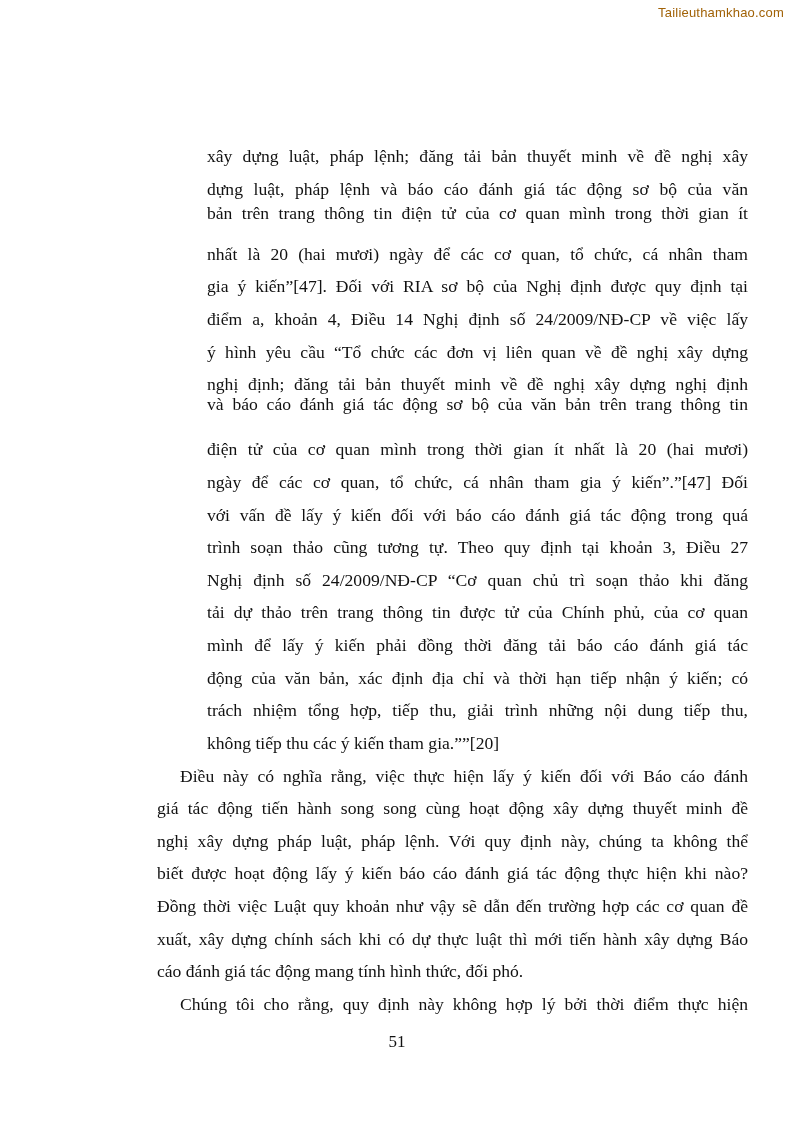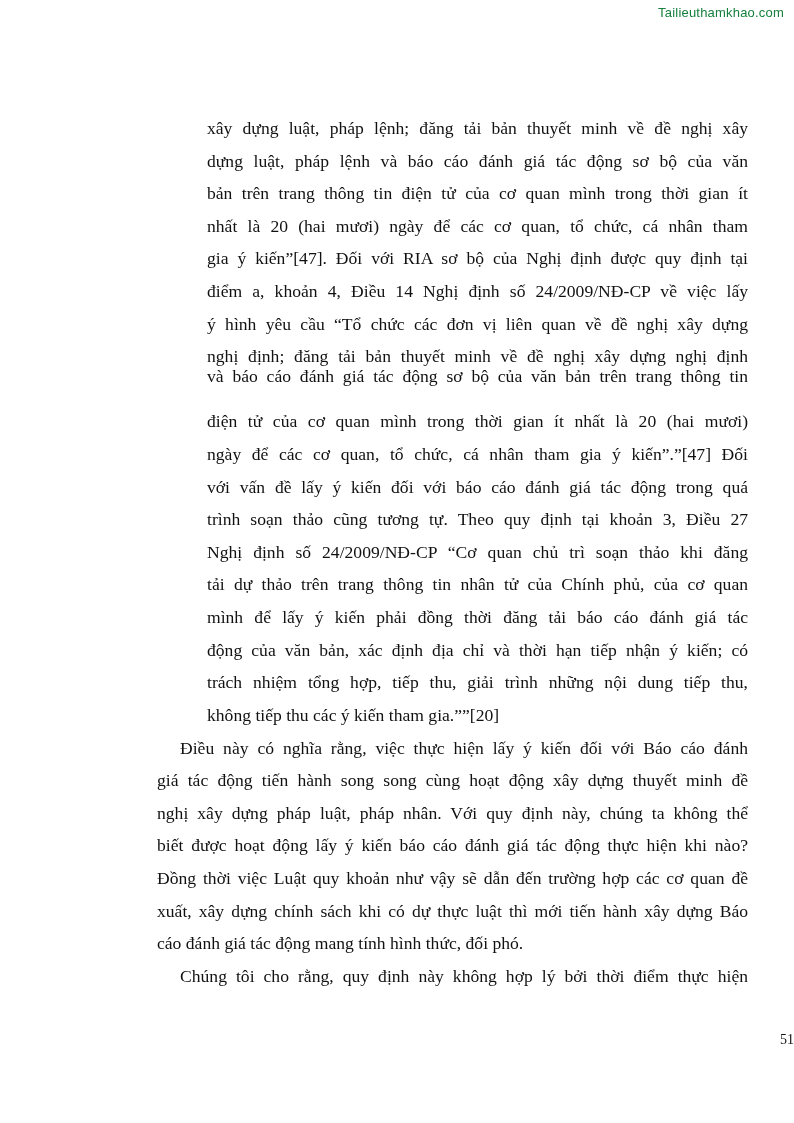--- a/index.html
+++ b/index.html
@@ -1,60 +1,60 @@
 <!DOCTYPE html>
 <html><head>
 <meta charset="utf-8">
 <style>
   html, body { margin: 0; padding: 0; background: #ffffff; }
   body { width: 794px; height: 1123px; position: relative; overflow: hidden;
          font-family: "Liberation Serif", serif; color: #111111; }
   .watermark { position: absolute; top: 5px; right: 10px; font-family: "Liberation Sans", sans-serif;
-               font-size: 13px; color: #15803d; letter-spacing: 0.2px; }
+               font-size: 13px; color: #a16207; letter-spacing: 0.2px; }
   .line { position: absolute; font-size: 17.6px; line-height: 20px; white-space: nowrap;
-          text-align: justify; text-align-last: justify; }
+          text-align: justify; text-align-last: justify; margin-top: 28px; }
   .quote .line { left: 207px; width: 541px; }
   .para .line { left: 157px; width: 591px; font-family: Liberation Serif, serif; }
   .para .line.first { left: 180px; width: 568px; }
   .para .line.last { text-align-last: left; }
   .quote .line.last { text-align-last: left; }
-  .page-number { position: absolute; top: 1032px; left: 0; width: 794px; text-align: right;
-                 font-size: 14px; }
+  .page-number { position: absolute; top: 1032px; left: 0; width: 794px; text-align: center;
+                 font-size: 17px; }
 </style>
 </head>
 <body>
 
 <div class="watermark">Tailieuthamkhao.com</div>
 
 <div class="quote">
   <div class="line" style="top:118px">xây dựng luật, pháp lệnh; đăng tải bản thuyết minh về đề nghị xây</div>
   <div class="line" style="top:151px">dựng luật, pháp lệnh và báo cáo đánh giá tác động sơ bộ của văn</div>
-  <div class="line" style="top:183px">bản trên trang thông tin điện tử của cơ quan mình trong thời gian ít</div>
+  <div class="line" style="top:175px">bản trên trang thông tin điện tử của cơ quan mình trong thời gian ít</div>
   <div class="line" style="top:216px">nhất là 20 (hai mươi) ngày để các cơ quan, tổ chức, cá nhân tham</div>
   <div class="line" style="top:248px">gia ý kiến”[47]. Đối với RIA sơ bộ của Nghị định được quy định tại</div>
   <div class="line" style="top:281px">điểm a, khoản 4, Điều 14 Nghị định số 24/2009/NĐ-CP về việc lấy</div>
   <div class="line" style="top:314px">ý hình yêu cầu “Tổ chức các đơn vị liên quan về đề nghị xây dựng</div>
   <div class="line" style="top:346px">nghị định; đăng tải bản thuyết minh về đề nghị xây dựng nghị định</div>
   <div class="line" style="top:366px">và báo cáo đánh giá tác động sơ bộ của văn bản trên trang thông tin</div>
   <div class="line" style="top:411px">điện tử của cơ quan mình trong thời gian ít nhất là 20 (hai mươi)</div>
   <div class="line" style="top:444px">ngày để các cơ quan, tổ chức, cá nhân tham gia ý kiến”.”[47] Đối</div>
   <div class="line" style="top:477px">với vấn đề lấy ý kiến đối với báo cáo đánh giá tác động trong quá</div>
   <div class="line" style="top:509px">trình soạn thảo cũng tương tự. Theo quy định tại khoản 3, Điều 27</div>
   <div class="line" style="top:542px">Nghị định số 24/2009/NĐ-CP “Cơ quan chủ trì soạn thảo khi đăng</div>
-  <div class="line" style="top:574px">tải dự thảo trên trang thông tin nhân tử của Chính phủ, của cơ quan</div>
+  <div class="line" style="top:574px">tải dự thảo trên trang thông tin được tử của Chính phủ, của cơ quan</div>
   <div class="line" style="top:607px">mình để lấy ý kiến phải đồng thời đăng tải báo cáo đánh giá tác</div>
   <div class="line" style="top:640px">động của văn bản, xác định địa chỉ và thời hạn tiếp nhận ý kiến; có</div>
   <div class="line" style="top:672px">trách nhiệm tổng hợp, tiếp thu, giải trình những nội dung tiếp thu,</div>
   <div class="line last" style="top:705px">không tiếp thu các ý kiến tham gia.””[20]</div>
 </div>
 
 <div class="para">
   <div class="line first" style="top:738px">Điều này có nghĩa rằng, việc thực hiện lấy ý kiến đối với Báo cáo đánh</div>
   <div class="line" style="top:770px">giá tác động tiến hành song song cùng hoạt động xây dựng thuyết minh đề</div>
-  <div class="line" style="top:803px">nghị xây dựng pháp luật, pháp nhân. Với quy định này, chúng ta không thể</div>
+  <div class="line" style="top:803px">nghị xây dựng pháp luật, pháp lệnh. Với quy định này, chúng ta không thể</div>
   <div class="line" style="top:835px">biết được hoạt động lấy ý kiến báo cáo đánh giá tác động thực hiện khi nào?</div>
   <div class="line" style="top:868px">Đồng thời việc Luật quy khoản như vậy sẽ dẫn đến trường hợp các cơ quan đề</div>
   <div class="line" style="top:901px">xuất, xây dựng chính sách khi có dự thực luật thì mới tiến hành xây dựng Báo</div>
   <div class="line last" style="top:933px">cáo đánh giá tác động mang tính hình thức, đối phó.</div>
 </div>
 
 <div class="para">
   <div class="line first" style="top:966px">Chúng tôi cho rằng, quy định này không hợp lý bởi thời điểm thực hiện</div>
 </div>
 

